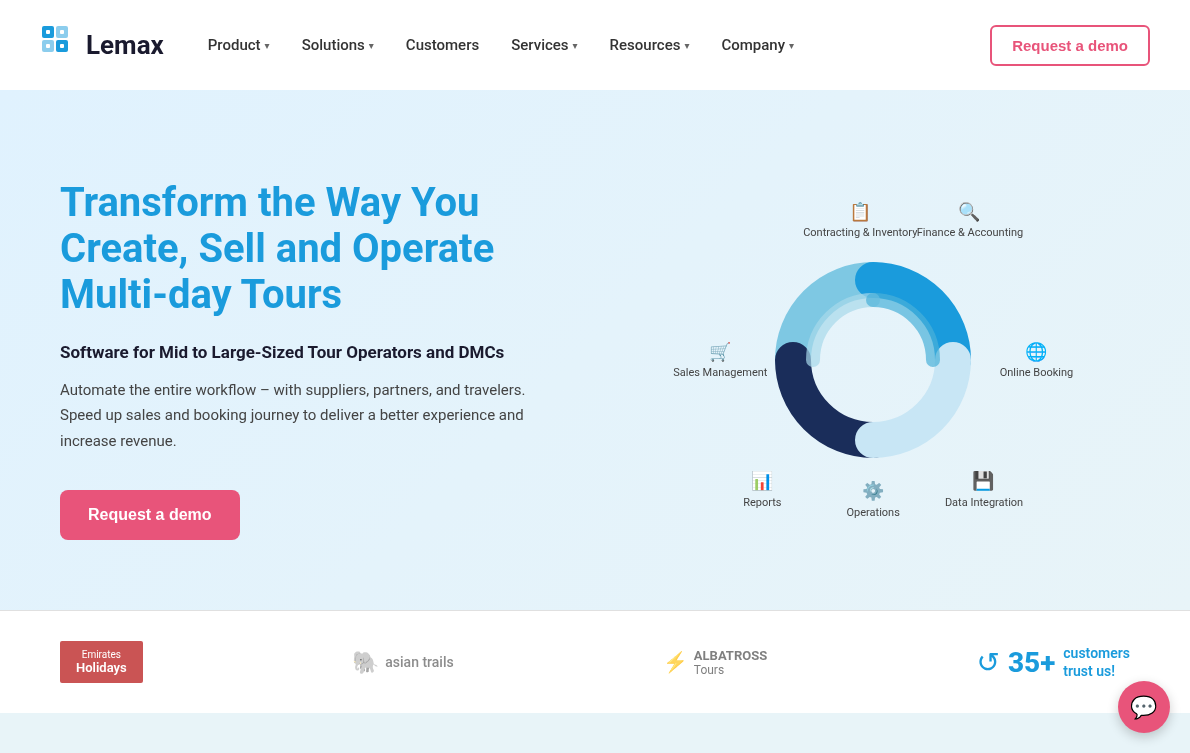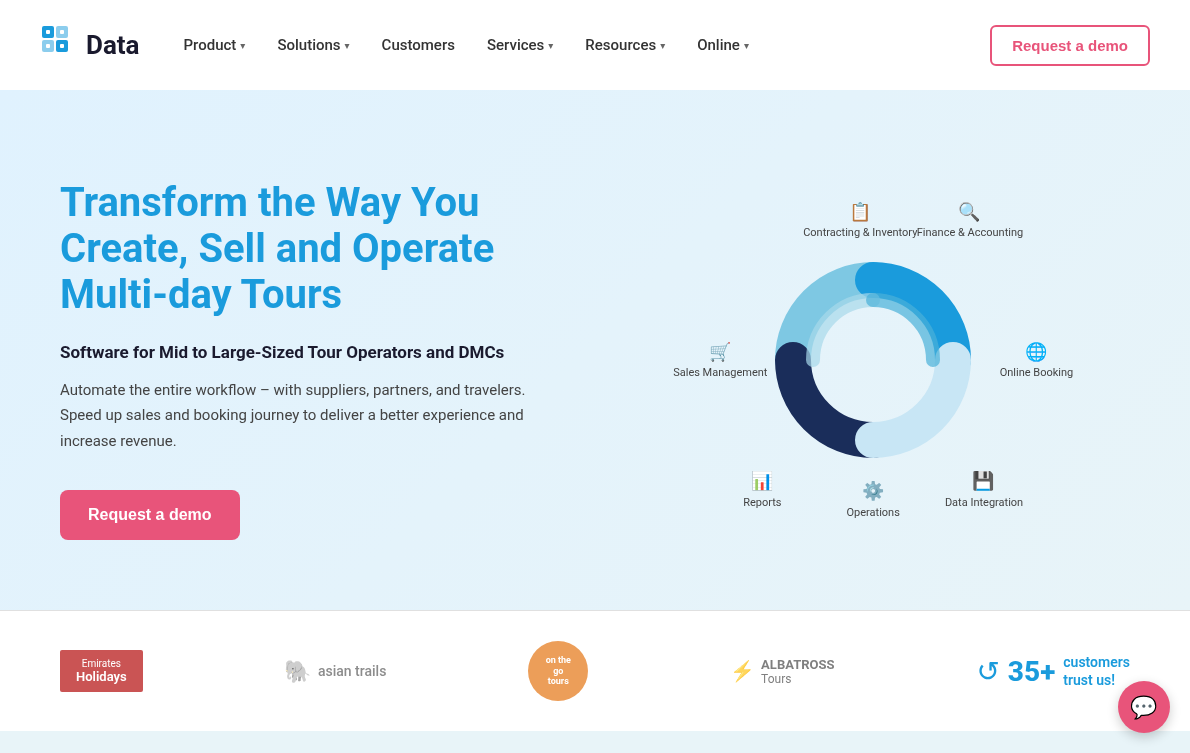--- a/index.html
+++ b/index.html
@@ -267,21 +267,21 @@
         <rect x="2" y="2" width="12" height="12" rx="2" fill="#1a9bdc"></rect>
         <rect x="16" y="2" width="12" height="12" rx="2" fill="#1a9bdc" opacity="0.5"></rect>
         <rect x="2" y="16" width="12" height="12" rx="2" fill="#1a9bdc" opacity="0.5"></rect>
         <rect x="16" y="16" width="12" height="12" rx="2" fill="#1a9bdc"></rect>
         <rect x="6" y="6" width="4" height="4" rx="1" fill="#fff"></rect>
         <rect x="20" y="6" width="4" height="4" rx="1" fill="#fff"></rect>
         <rect x="6" y="20" width="4" height="4" rx="1" fill="#fff"></rect>
         <rect x="20" y="20" width="4" height="4" rx="1" fill="#fff"></rect>
       </svg>
     </span>
-    <span class="logo-text">Data</span>
+    <span class="logo-text">Lemax</span>
   </div>
 
   <div class="nav-links">
     <div class="nav-item">
       <span>Product</span>
       <span class="nav-chevron">▾</span>
     </div>
     <div class="nav-item">
       <span>Solutions</span>
       <span class="nav-chevron">▾</span>
@@ -291,21 +291,21 @@
     </div>
     <div class="nav-item">
       <span>Services</span>
       <span class="nav-chevron">▾</span>
     </div>
     <div class="nav-item">
       <span>Resources</span>
       <span class="nav-chevron">▾</span>
     </div>
     <div class="nav-item">
-      <span>Online</span>
+      <span>Company</span>
       <span class="nav-chevron">▾</span>
     </div>
   </div>
 
   <div class="nav-cta">
     <button class="btn-demo-outline">Request a demo</button>
   </div>
 </nav>
 
 <section class="hero">
@@ -378,27 +378,20 @@
     </div>
   </div>
 
   <div class="customer-logo">
     <div class="asian-trails-text">
       <span class="elephant-icon">🐘</span>
       <span>asian trails</span>
     </div>
   </div>
 
-  <div class="customer-logo">
-    <div class="on-the-go">
-      <span>on the</span>
-      <span>go</span>
-      <span>tours</span>
-    </div>
-  </div>
 
   <div class="customer-logo">
     <div class="albatross">
       <span style="font-size:20px;">⚡</span>
       <div>
         <div style="font-weight:700;">ALBATROSS</div>
         <div style="font-weight:400;font-size:12px;">Tours</div>
       </div>
     </div>
   </div>

